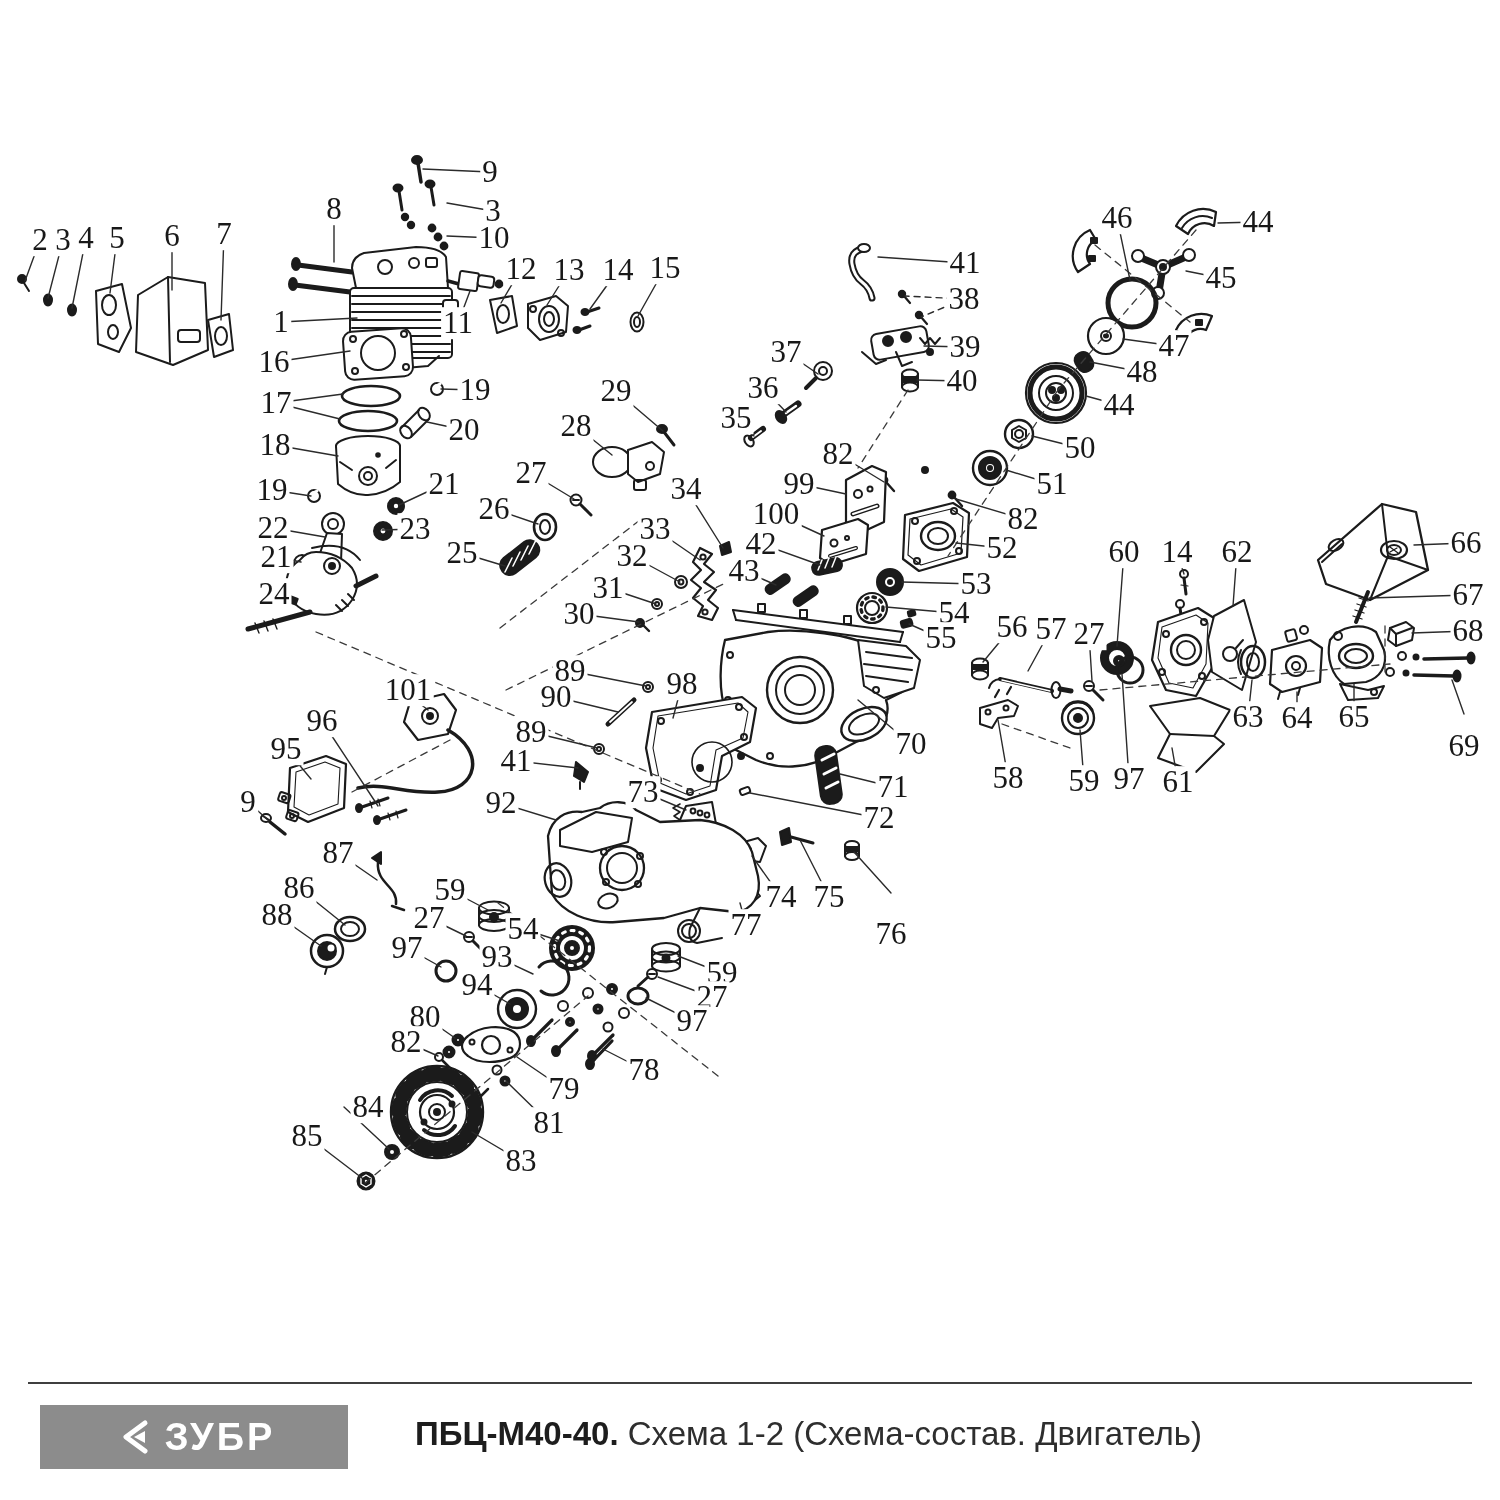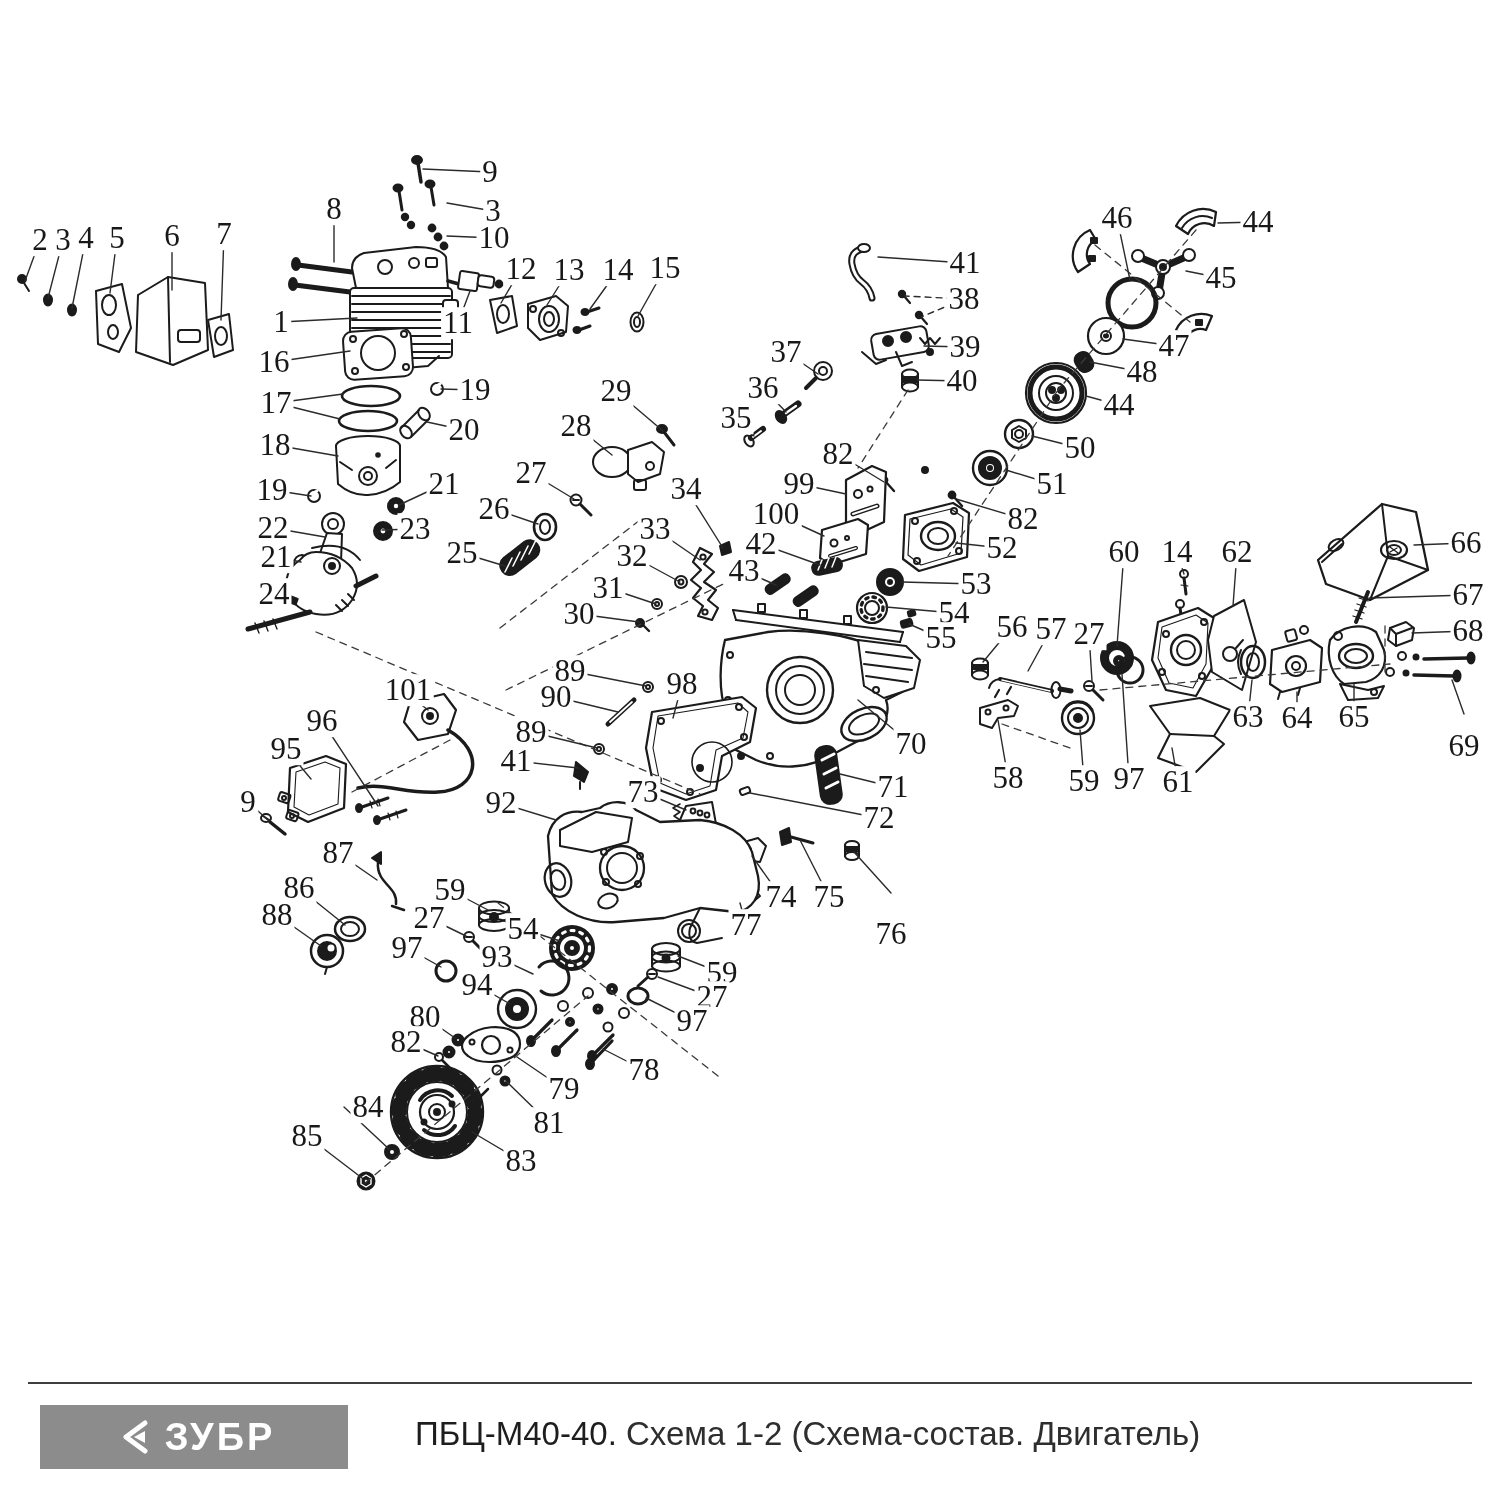--- a/index.html
+++ b/index.html
@@ -12,21 +12,21 @@
           font-size:31px;color:#181818;background:#fff;padding:0 2px;line-height:1.02;white-space:nowrap;}
   #leader-lines line{stroke:#2b2b2b;stroke-width:1.4;}
   #leader-lines line.dash{stroke-dasharray:6 5;}
   .axes line{stroke:#3a3a3a;stroke-width:1.3;stroke-dasharray:7 6;fill:none;}
   .footer-rule{position:absolute;left:28px;right:28px;top:1382px;border-top:2px solid #3f3f3f;}
   .logo-box{position:absolute;left:40px;top:1405px;width:308px;height:64px;background:#8c8c8c;
             display:flex;align-items:center;justify-content:center;gap:10px;}
   .logo-text{color:#fff;font-weight:bold;font-size:38px;letter-spacing:3px;
              font-family:"Liberation Sans","DejaVu Sans",sans-serif;}
   .caption{position:absolute;left:415px;top:1415px;font-size:33px;color:#1d1d1d;white-space:nowrap;}
-  .caption .model{font-weight:normal;}
+  .caption .model{font-weight:bold;}
   .caption .subtitle{font-weight:normal;color:#2e2e2e;}
 </style>
 </head>
 <body>
 
 <div class="stage">
 
 <svg class="diagram" width="1500" height="1500" viewBox="0 0 1500 1500" xmlns="http://www.w3.org/2000/svg">
 
   <g stroke="#1b1b1b" fill="none" stroke-width="2" stroke-linecap="round" stroke-linejoin="round">

